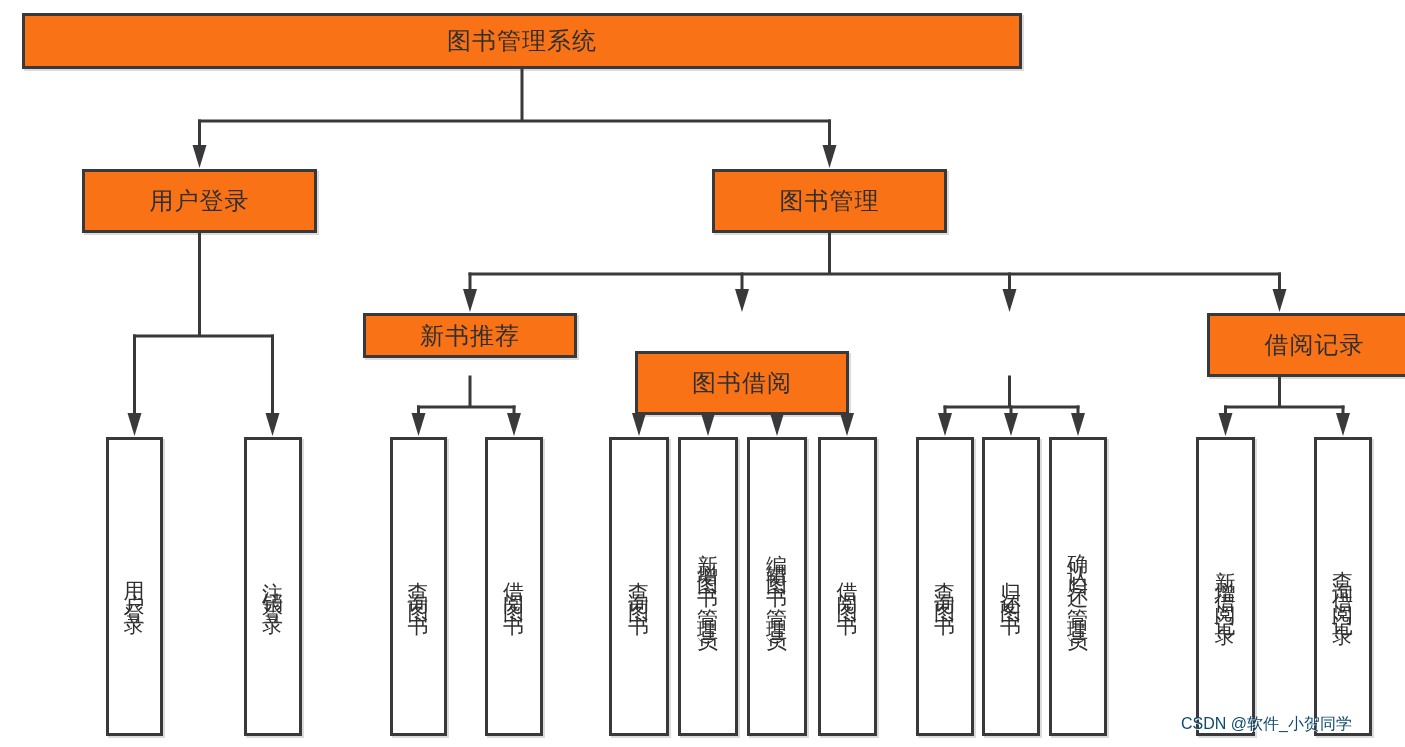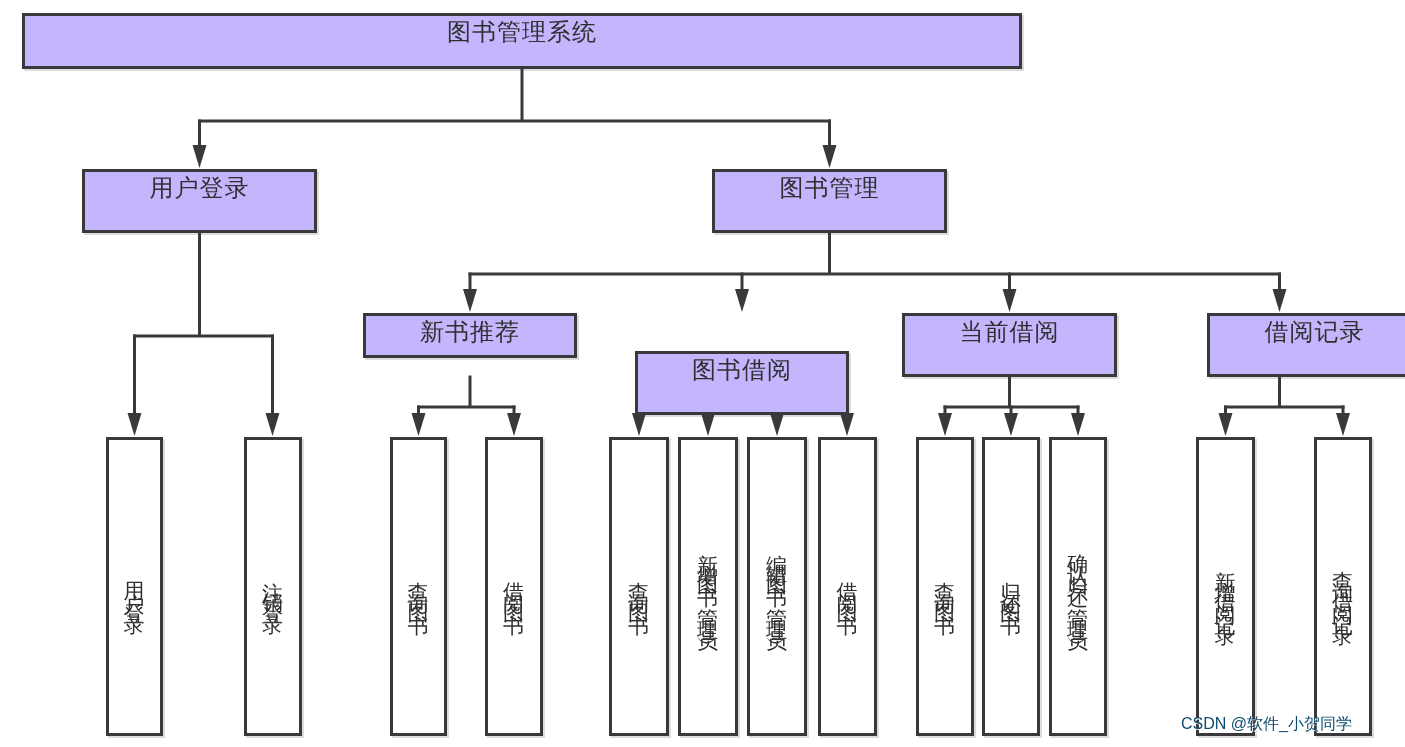--- a/index.html
+++ b/index.html
@@ -20,24 +20,24 @@
     left: 0;
     top: 0;
     width: 1405px;
     height: 747px;
     pointer-events: none;
   }
   .hbox {
     position: absolute;
     box-sizing: border-box;
     border: 3px solid #39393b;
-    background: #c4b5fd;
+    background: #f97316;
     box-shadow: 2px 2px 0 rgba(60,60,60,0.18);
     display: flex;
-    align-items: flex-start;
+    align-items: center;
     justify-content: center;
   }
   .hbox .lbl {
     font-size: 24px;
     color: #2f2f31;
     letter-spacing: 1px;
     white-space: nowrap;
   }
   .vbox {
     position: absolute;
@@ -134,23 +134,20 @@
   <div class="hbox" style="left:712px; top:169px; width:235px; height:64px;">
     <span class="lbl">图书管理</span>
   </div>
 
   <div class="hbox" style="left:363px; top:313px; width:214px; height:45px;">
     <span class="lbl">新书推荐</span>
   </div>
   <div class="hbox" style="left:635px; top:313px; width:214px; height:64px;margin-top:38px;">
     <span class="lbl">图书借阅</span>
   </div>
-  <div class="hbox" style="left:902px; top:313px; width:215px; height:64px;">
-    <span class="lbl">当前借阅</span>
-  </div>
   <div class="hbox" style="left:1172px; top:313px; width:215px; height:64px;margin-left:35px;">
     <span class="lbl">借阅记录</span>
   </div>
 
   <div class="vbox" style="left:106px; width:57px;">
     <span class="lbl">用户登录</span>
   </div>
   <div class="vbox" style="left:244px; width:58px;">
     <span class="lbl">注销登录</span>
   </div>

